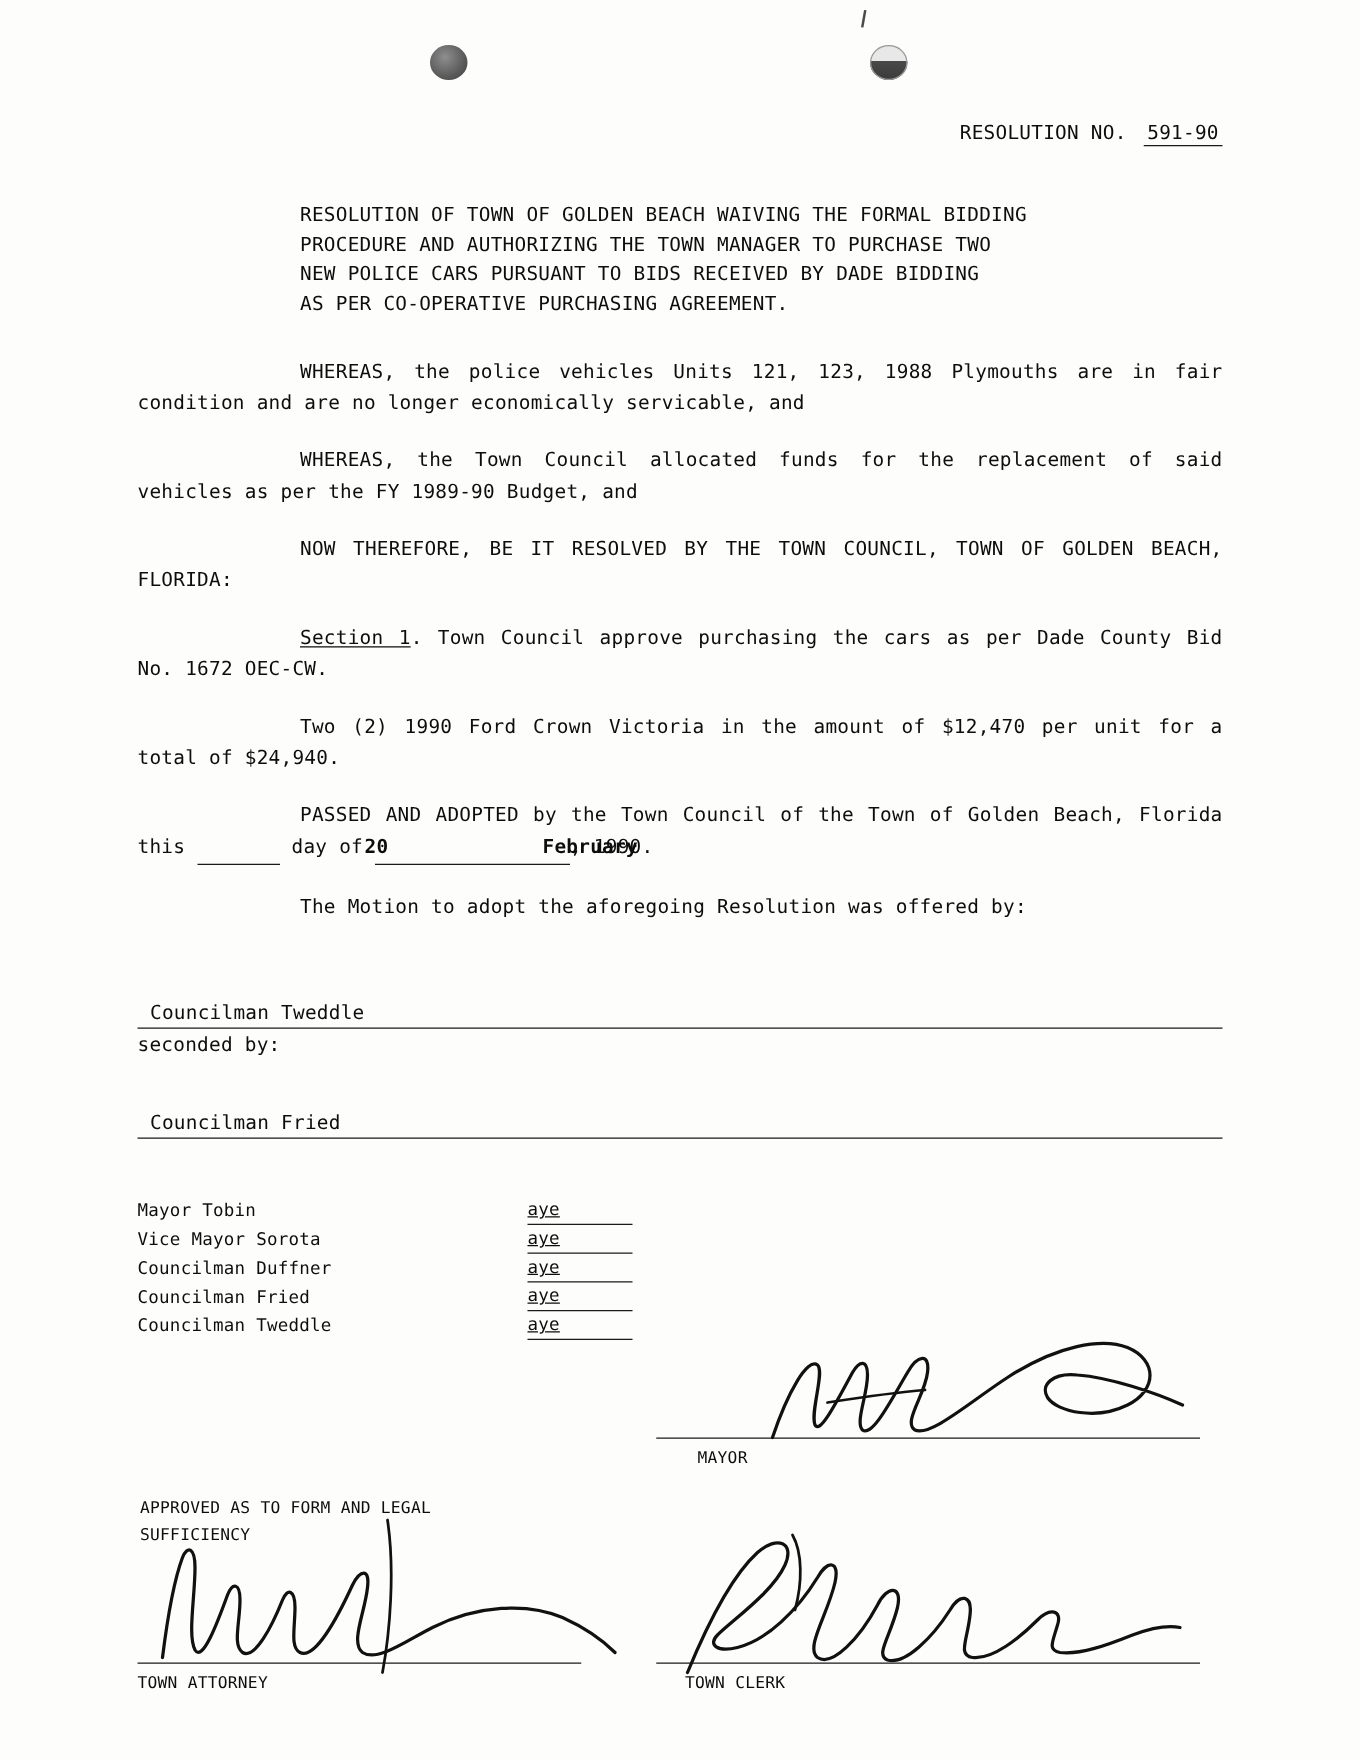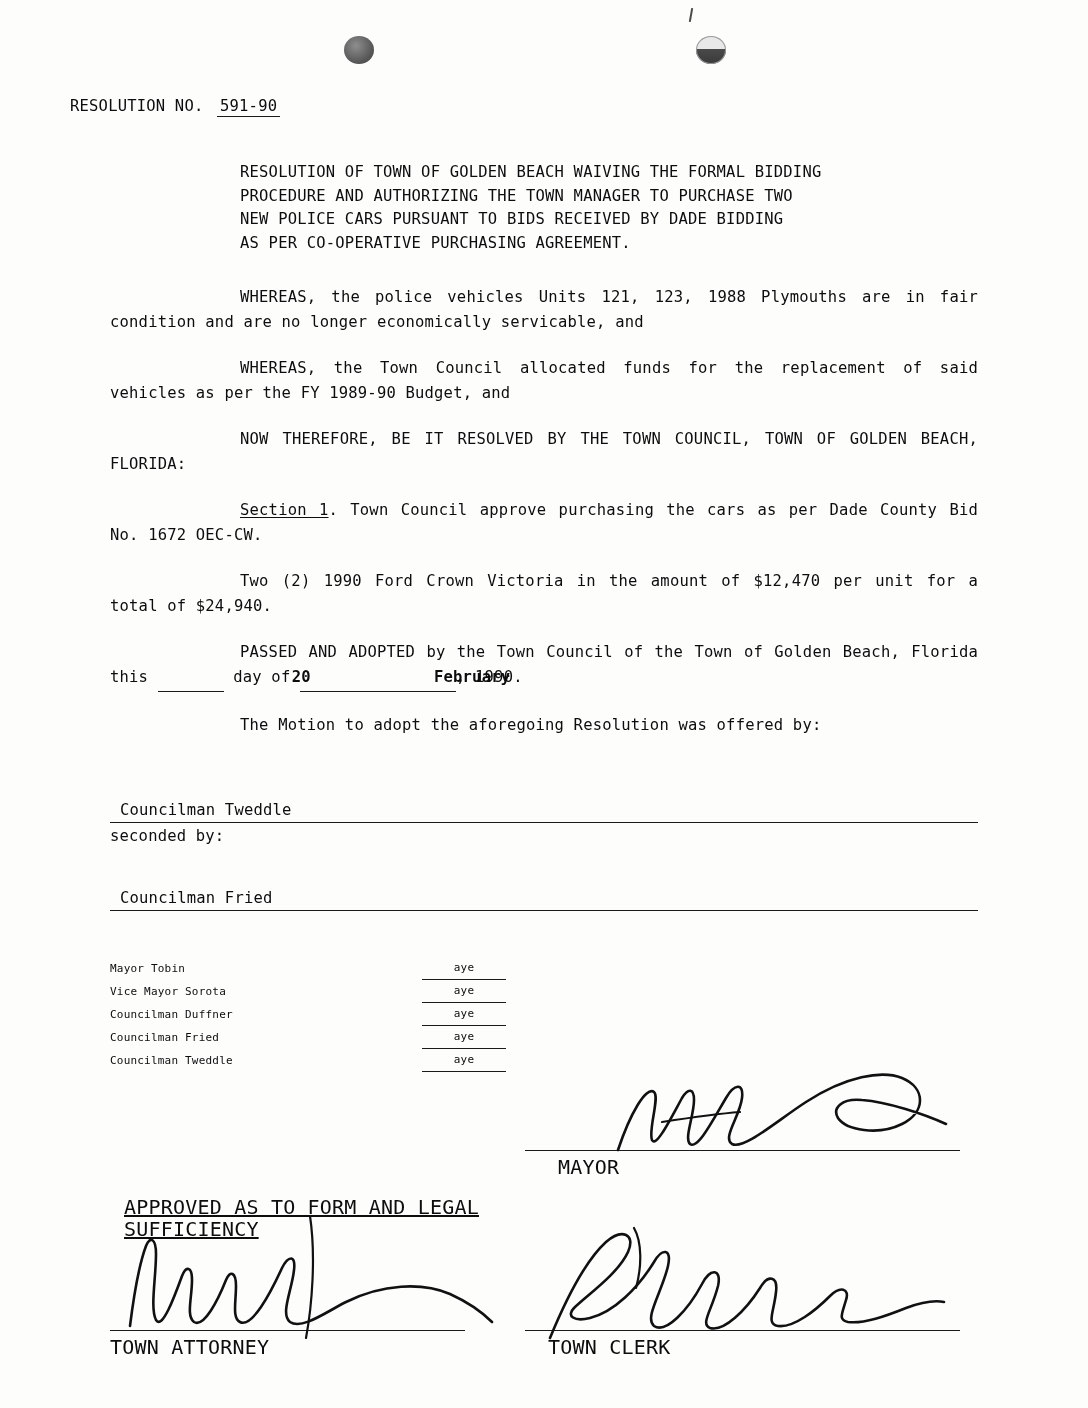--- a/index.html
+++ b/index.html
@@ -47,21 +47,21 @@
     position: absolute;
     left: 0; right: 0;
     top: 95px;
     padding: 0 110px 0 110px;
     font-size: 15.5px;
     line-height: 22px;
     letter-spacing: 0.2px;
   }
 
   .title-line {
-    text-align: left;
+    text-align: right;
     margin-left: -40px;
     margin-bottom: 44px;
     white-space: nowrap;
   }
   .title-line .resno {
     border-bottom: 1px solid #1a1a1a;
     padding: 0 3px 1px 3px;
     margin-left: 4px;
   }
 
@@ -112,47 +112,47 @@
   .spacer-md { height: 40px; }
 
   
   .votes {
     margin-top: 44px;
     border-collapse: collapse;
   }
   .votes td {
     padding: 0;
     height: 21.5px;
-    font-size: 11px;
+    font-size: 14px;
     vertical-align: bottom;
   }
   .votes td.name { width: 250px; white-space: nowrap; }
   .votes td.gap { width: 62px; }
   .votes td.val {
     width: 84px;
-    text-align: center;
-    border-bottom: 1px solid #1a1a1a;
+    border-bottom: 1px solid #1a1a1a;
+    text-decoration: underline;
   }
 
   
   .sigzone { position: relative; height: 310px; margin-top: 6px; }
 
   .sig-rule {
     position: absolute;
     border-bottom: 1px solid #1a1a1a;
   }
   .rule-mayor   { left: 415px; width: 435px; top: 72px; }
   .rule-attorney{ left: 0px;   width: 355px; top: 252px; }
   .rule-clerk   { left: 415px; width: 435px; top: 252px; }
 
-  .sig-label { position: absolute; font-size: 20px; }
+  .sig-label { position: absolute; font-size: 13px; }
   .lbl-mayor    { left: 448px; top: 78px; }
   .lbl-attorney { left: 0px;   top: 258px; }
   .lbl-clerk    { left: 438px; top: 258px; }
-  .lbl-approved { left: 14px;   top: 118px; line-height: 22px; white-space: nowrap; text-decoration: underline;}
+  .lbl-approved { left: 2px;   top: 118px; line-height: 22px; white-space: nowrap;}
 
   .ink {
     position: absolute;
     pointer-events: none;
   }
   .ink svg { display: block; overflow: visible; }
   .ink path { fill: none; stroke: #111; stroke-linecap: round; stroke-linejoin: round; }
 </style>
 </head>
 <body>

